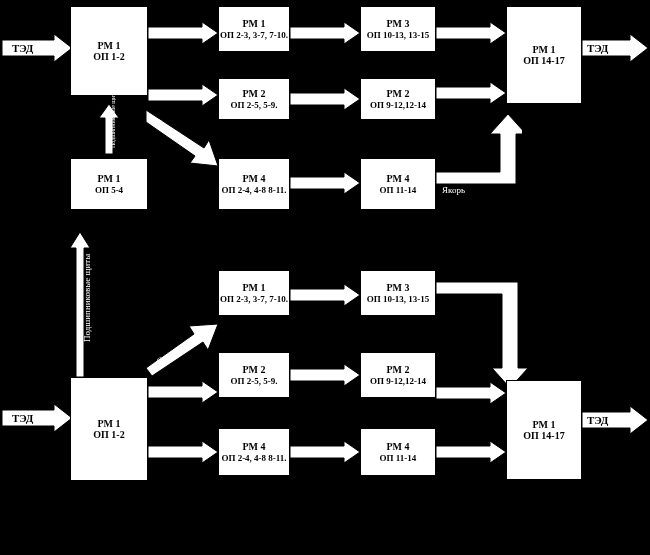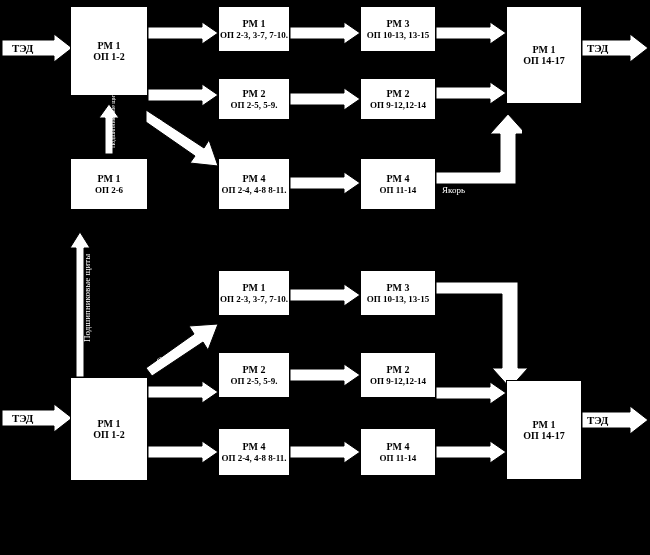--- a/index.html
+++ b/index.html
@@ -152,21 +152,21 @@
 
   <div class="arrow" style="left:97px; top:104px;">
     <svg width="24" height="50" viewBox="0 0 24 50">
       <polygon points="12,0 22,14 16,14 16,50 8,50 8,14 2,14" fill="#ffffff" stroke="#000000" stroke-width="1"></polygon>
     </svg>
   </div>
   <div class="rotlabel" style="left:110px; top:148px; transform: rotate(-90deg); font-size:6px;">Подшипниковые щиты</div>
 
   <div class="box" style="left:70px; top:158px; width:78px; height:52px;">
     <div class="l1">РМ 1</div>
-    <div class="l2">ОП 2-6</div>
+    <div class="l2">ОП 5-4</div>
   </div>
 
   <div class="box" style="left:218px; top:158px; width:72px; height:52px;">
     <div class="l1">РМ 4</div>
     <div class="l2">ОП 2-4, 4-8 8-11.</div>
   </div>
 
   <div class="arrow" style="left:290px; top:172px;">
     <svg width="70" height="22" viewBox="0 0 70 22">
       <polygon points="0,5 54,5 54,0 70,11 54,22 54,17 0,17" fill="#ffffff" stroke="#000000" stroke-width="1"></polygon>

